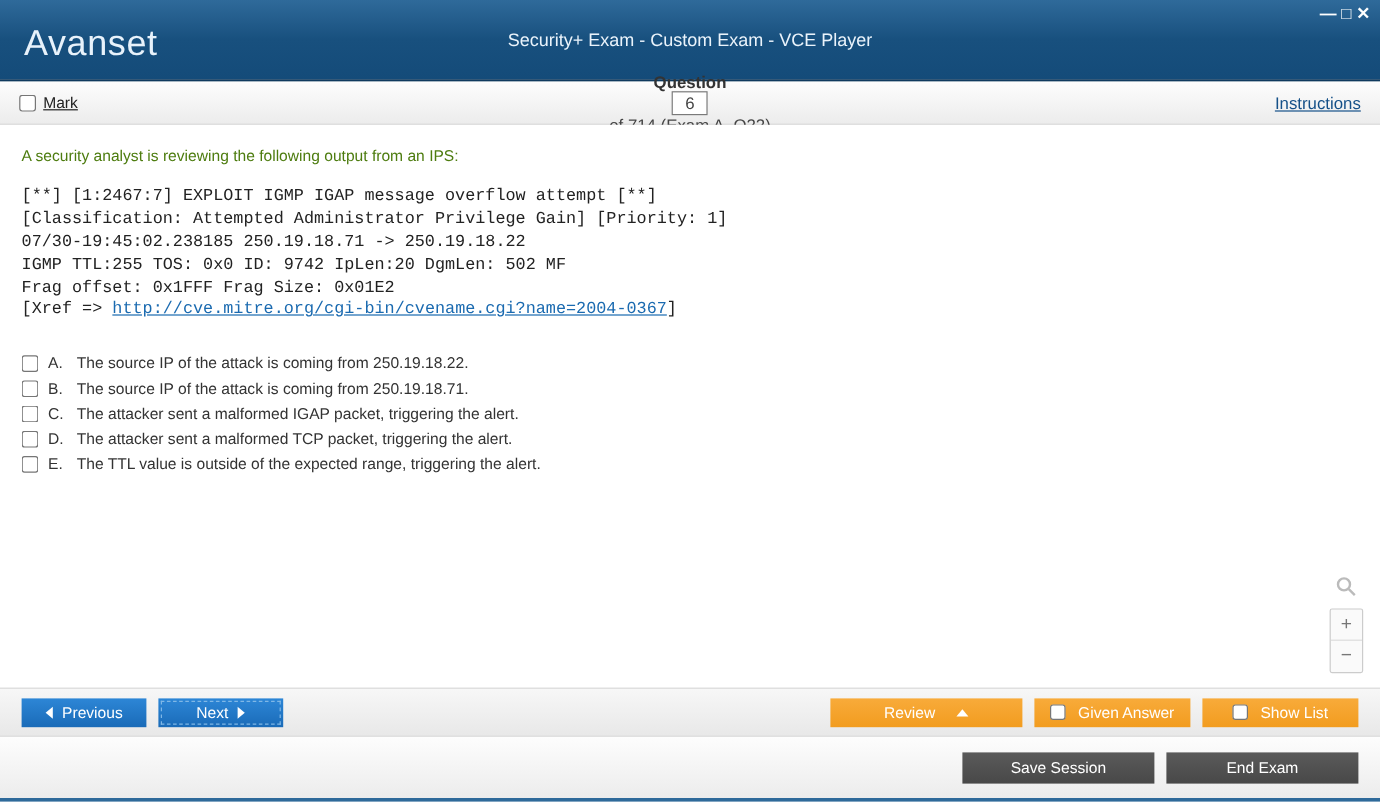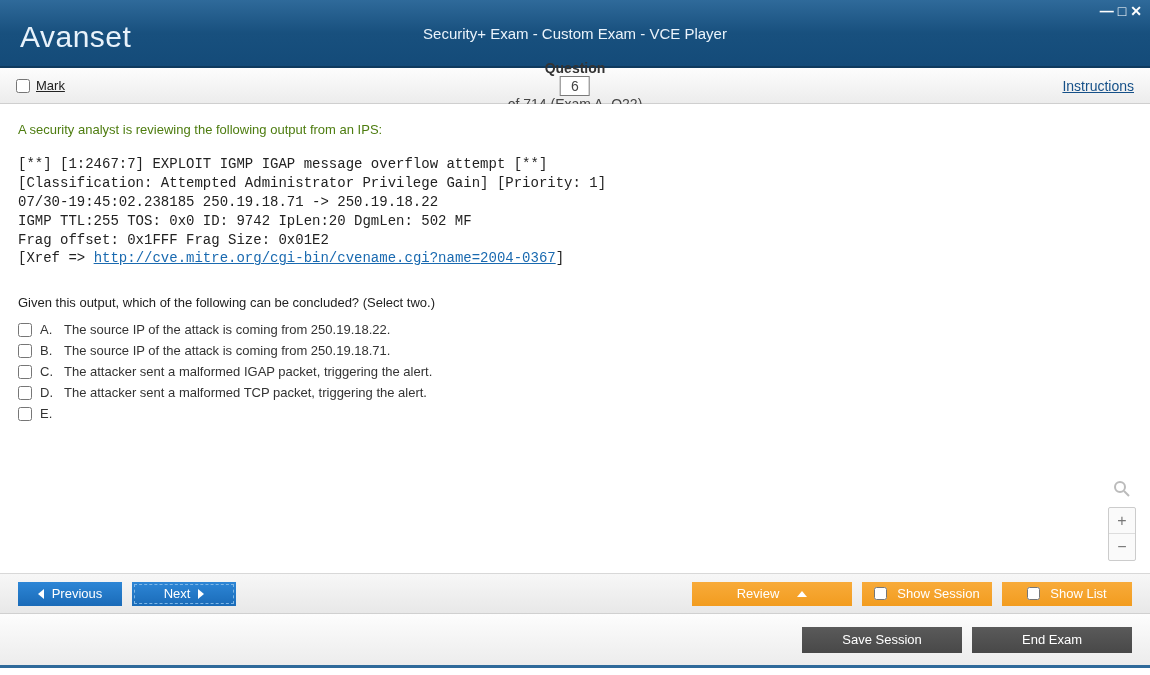--- a/index.html
+++ b/index.html
@@ -228,21 +228,20 @@
 <div class="content">
   <div class="qtext">A security analyst is reviewing the following output from an IPS:</div>
 
   <div class="codeblock"><span>[**] [1:2467:7] EXPLOIT IGMP IGAP message overflow attempt [**]</span>
 <span>[Classification: Attempted Administrator Privilege Gain] [Priority: 1]</span>
 <span>07/30-19:45:02.238185 250.19.18.71 -&gt; 250.19.18.22</span>
 <span>IGMP TTL:255 TOS: 0x0 ID: 9742 IpLen:20 DgmLen: 502 MF</span>
 <span>Frag offset: 0x1FFF Frag Size: 0x01E2</span>
 <span>[Xref =&gt; </span><a class="cve-link">http://cve.mitre.org/cgi-bin/cvename.cgi?name=2004-0367</a><span>]</span></div>
 
-  <div class="prompt2">Given this output, which of the following can be concluded? (Select two.)</div>
 
   <div class="options">
     <div class="opt">
       <input type="checkbox" style="">
       <span class="letter">A.</span>
       <span>The source IP of the attack is coming from 250.19.18.22.</span>
     </div>
     <div class="opt">
       <input type="checkbox" style="">
       <span class="letter">B.</span>
@@ -254,20 +253,21 @@
       <span>The attacker sent a malformed IGAP packet, triggering the alert.</span>
     </div>
     <div class="opt">
       <input type="checkbox" style="">
       <span class="letter">D.</span>
       <span>The attacker sent a malformed TCP packet, triggering the alert.</span>
     </div>
     <div class="opt">
       <input type="checkbox" style="">
       <span class="letter">E.</span>
+      <span>The TTL value is outside of the expected range, triggering the alert.</span>
     </div>
   </div>
 
   <div class="zoom-controls">
     <div class="zoom-mag">
       <svg width="20" height="20" viewBox="0 0 20 20">
           <circle cx="8" cy="8" r="5" fill="none" stroke="#bbb" stroke-width="2"></circle>
           <line x1="12" y1="12" x2="17" y2="17" stroke="#bbb" stroke-width="2"></line>
         </svg>
     </div>
@@ -287,21 +287,21 @@
     <span>Next</span>
     <span class="tri"></span>
   </div>
   <div class="spacer"></div>
   <div class="btn-orange review">
     <span>Review</span>
     <span class="tri-up"></span>
   </div>
   <div class="btn-orange">
     <input type="checkbox" style="">
-    <span>Show Session</span>
+    <span>Given Answer</span>
   </div>
   <div class="btn-orange">
     <input type="checkbox" style="">
     <span>Show List</span>
   </div>
 </div>
 
 <div class="actionbar2">
   <div class="btn-dark">Save Session</div>
   <div class="btn-dark">End Exam</div>

